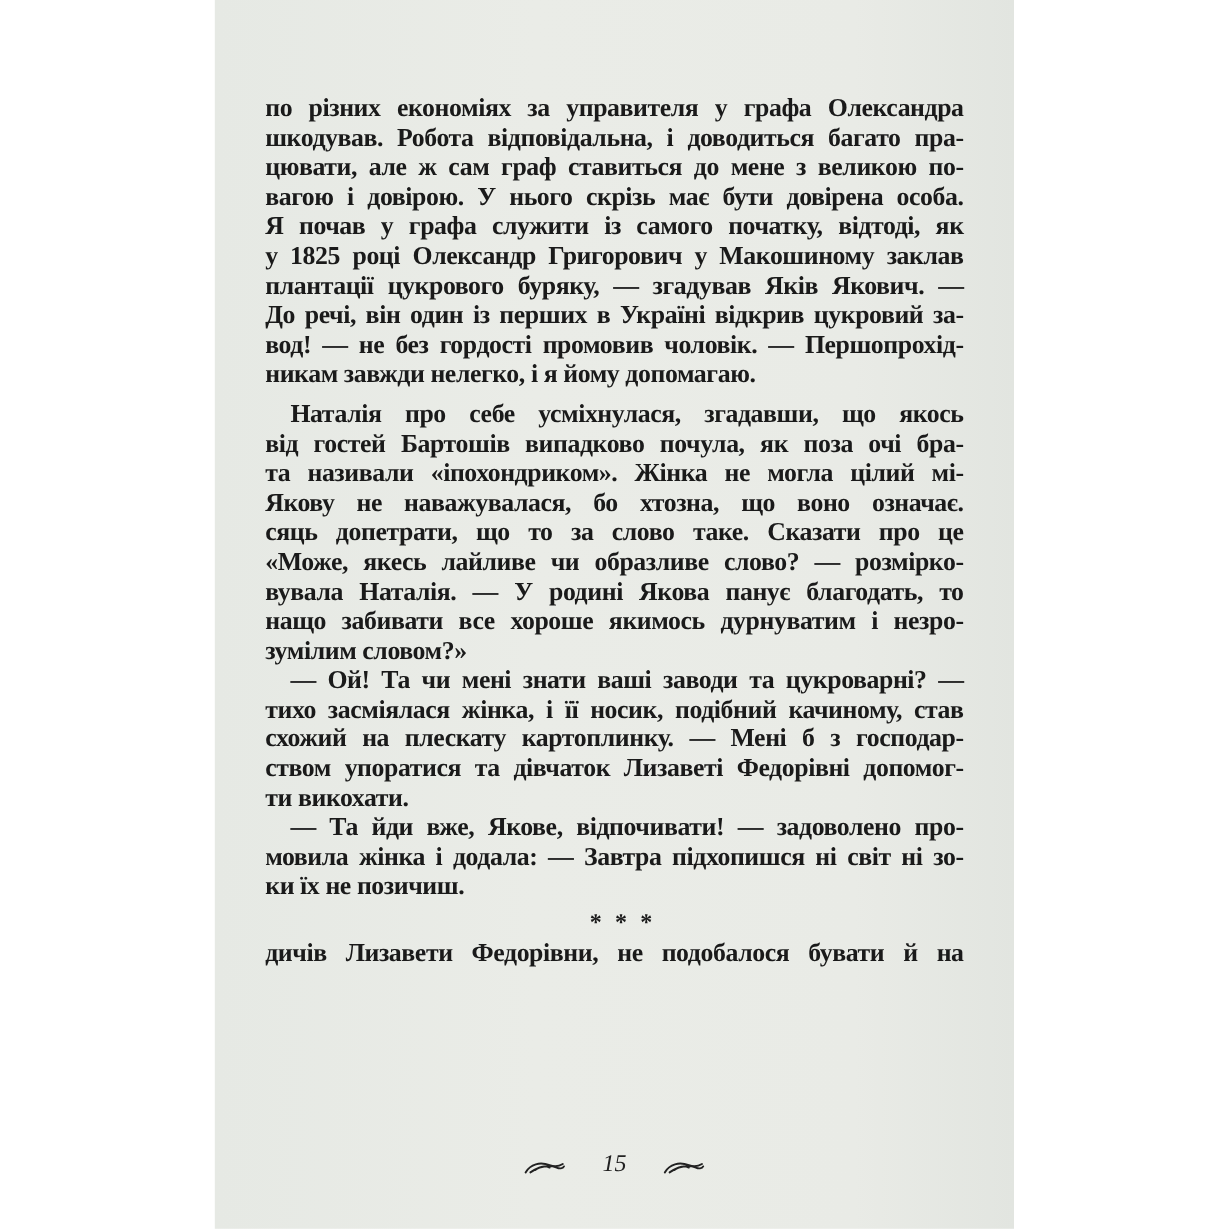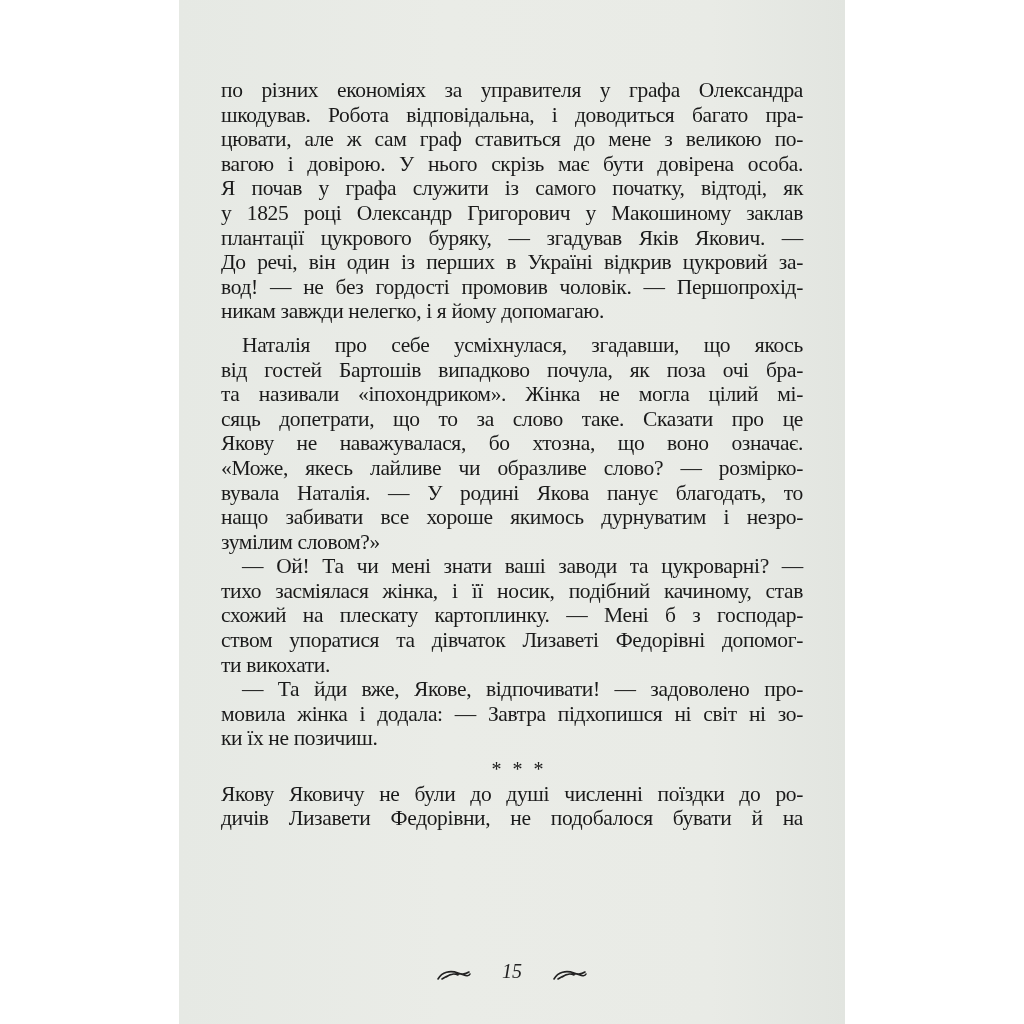--- a/index.html
+++ b/index.html
@@ -21,20 +21,21 @@
     font-family: "Liberation Serif", "DejaVu Serif", serif;
   }
   .text-block {
     position: absolute;
     left: 42px;
     top: 78px;
     width: 582px;
     font-size: 21.5px;
     line-height: 24.6px;
     letter-spacing: -0.35px;
+    font-weight: bold;
   }
   .line {
     display: block;
     white-space: nowrap;
     text-align: justify;
     text-align-last: justify;
     height: 24.6px;
   }
   .line.last {
     text-align-last: left;
@@ -93,22 +94,22 @@
       <span class="line">До речі, він один із перших в Україні відкрив цукровий за-</span>
       <span class="line">вод! — не без гордості промовив чоловік. — Першопрохід-</span>
       <span class="line last">никам завжди нелегко, і я йому допомагаю.</span>
     </div>
     <div class="para-gap"></div>
 
     <div>
       <span class="line indent">Наталія про себе усміхнулася, згадавши, що якось</span>
       <span class="line">від гостей Бартошів випадково почула, як поза очі бра-</span>
       <span class="line">та називали «іпохондриком». Жінка не могла цілий мі-</span>
+      <span class="line">Якову не наважувалася, бо хтозна, що воно означає.</span>
       <span class="line">сяць допетрати, що то за слово таке. Сказати про це</span>
-      <span class="line">Якову не наважувалася, бо хтозна, що воно означає.</span>
       <span class="line">«Може, якесь лайливе чи образливе слово? — розмірко-</span>
       <span class="line">вувала Наталія. — У родині Якова панує благодать, то</span>
       <span class="line">нащо забивати все хороше якимось дурнуватим і незро-</span>
       <span class="line last">зумілим словом?»</span>
     </div>
 
     <div>
       <span class="line indent">— Ой! Та чи мені знати ваші заводи та цукроварні? —</span>
       <span class="line">тихо засміялася жінка, і її носик, подібний качиному, став</span>
       <span class="line">схожий на плескату картоплинку. — Мені б з господар-</span>
@@ -119,21 +120,20 @@
 
     <div>
       <span class="line indent">— Та йди вже, Якове, відпочивати! — задоволено про-</span>
       <span class="line">мовила жінка і додала: — Завтра підхопишся ні світ ні зо-</span>
       <span class="line last">ки їх не позичиш.</span>
     </div>
 
     <div class="separator">* * *</div>
 
     <div>
-      <span class="line">Якову Яковичу не були до душі численні поїздки до ро-</span>
       <span class="line">дичів Лизавети Федорівни, не подобалося бувати й на</span>
     </div>
   </div>
 
   <div class="page-number-row">
     <span class="flourish">
       <svg width="36" height="14" viewBox="0 0 36 14">
         <path d="M2 11 C6 4, 14 2, 22 5 C26 6.5, 30 6, 33 4 M6 11 C12 7, 20 4, 28 7 C30 8, 33 8, 34 6 M10 9 C14 6, 18 5, 22 7" fill="none" stroke="#222" stroke-width="1.6" stroke-linecap="round"></path>
       </svg>
     </span>

